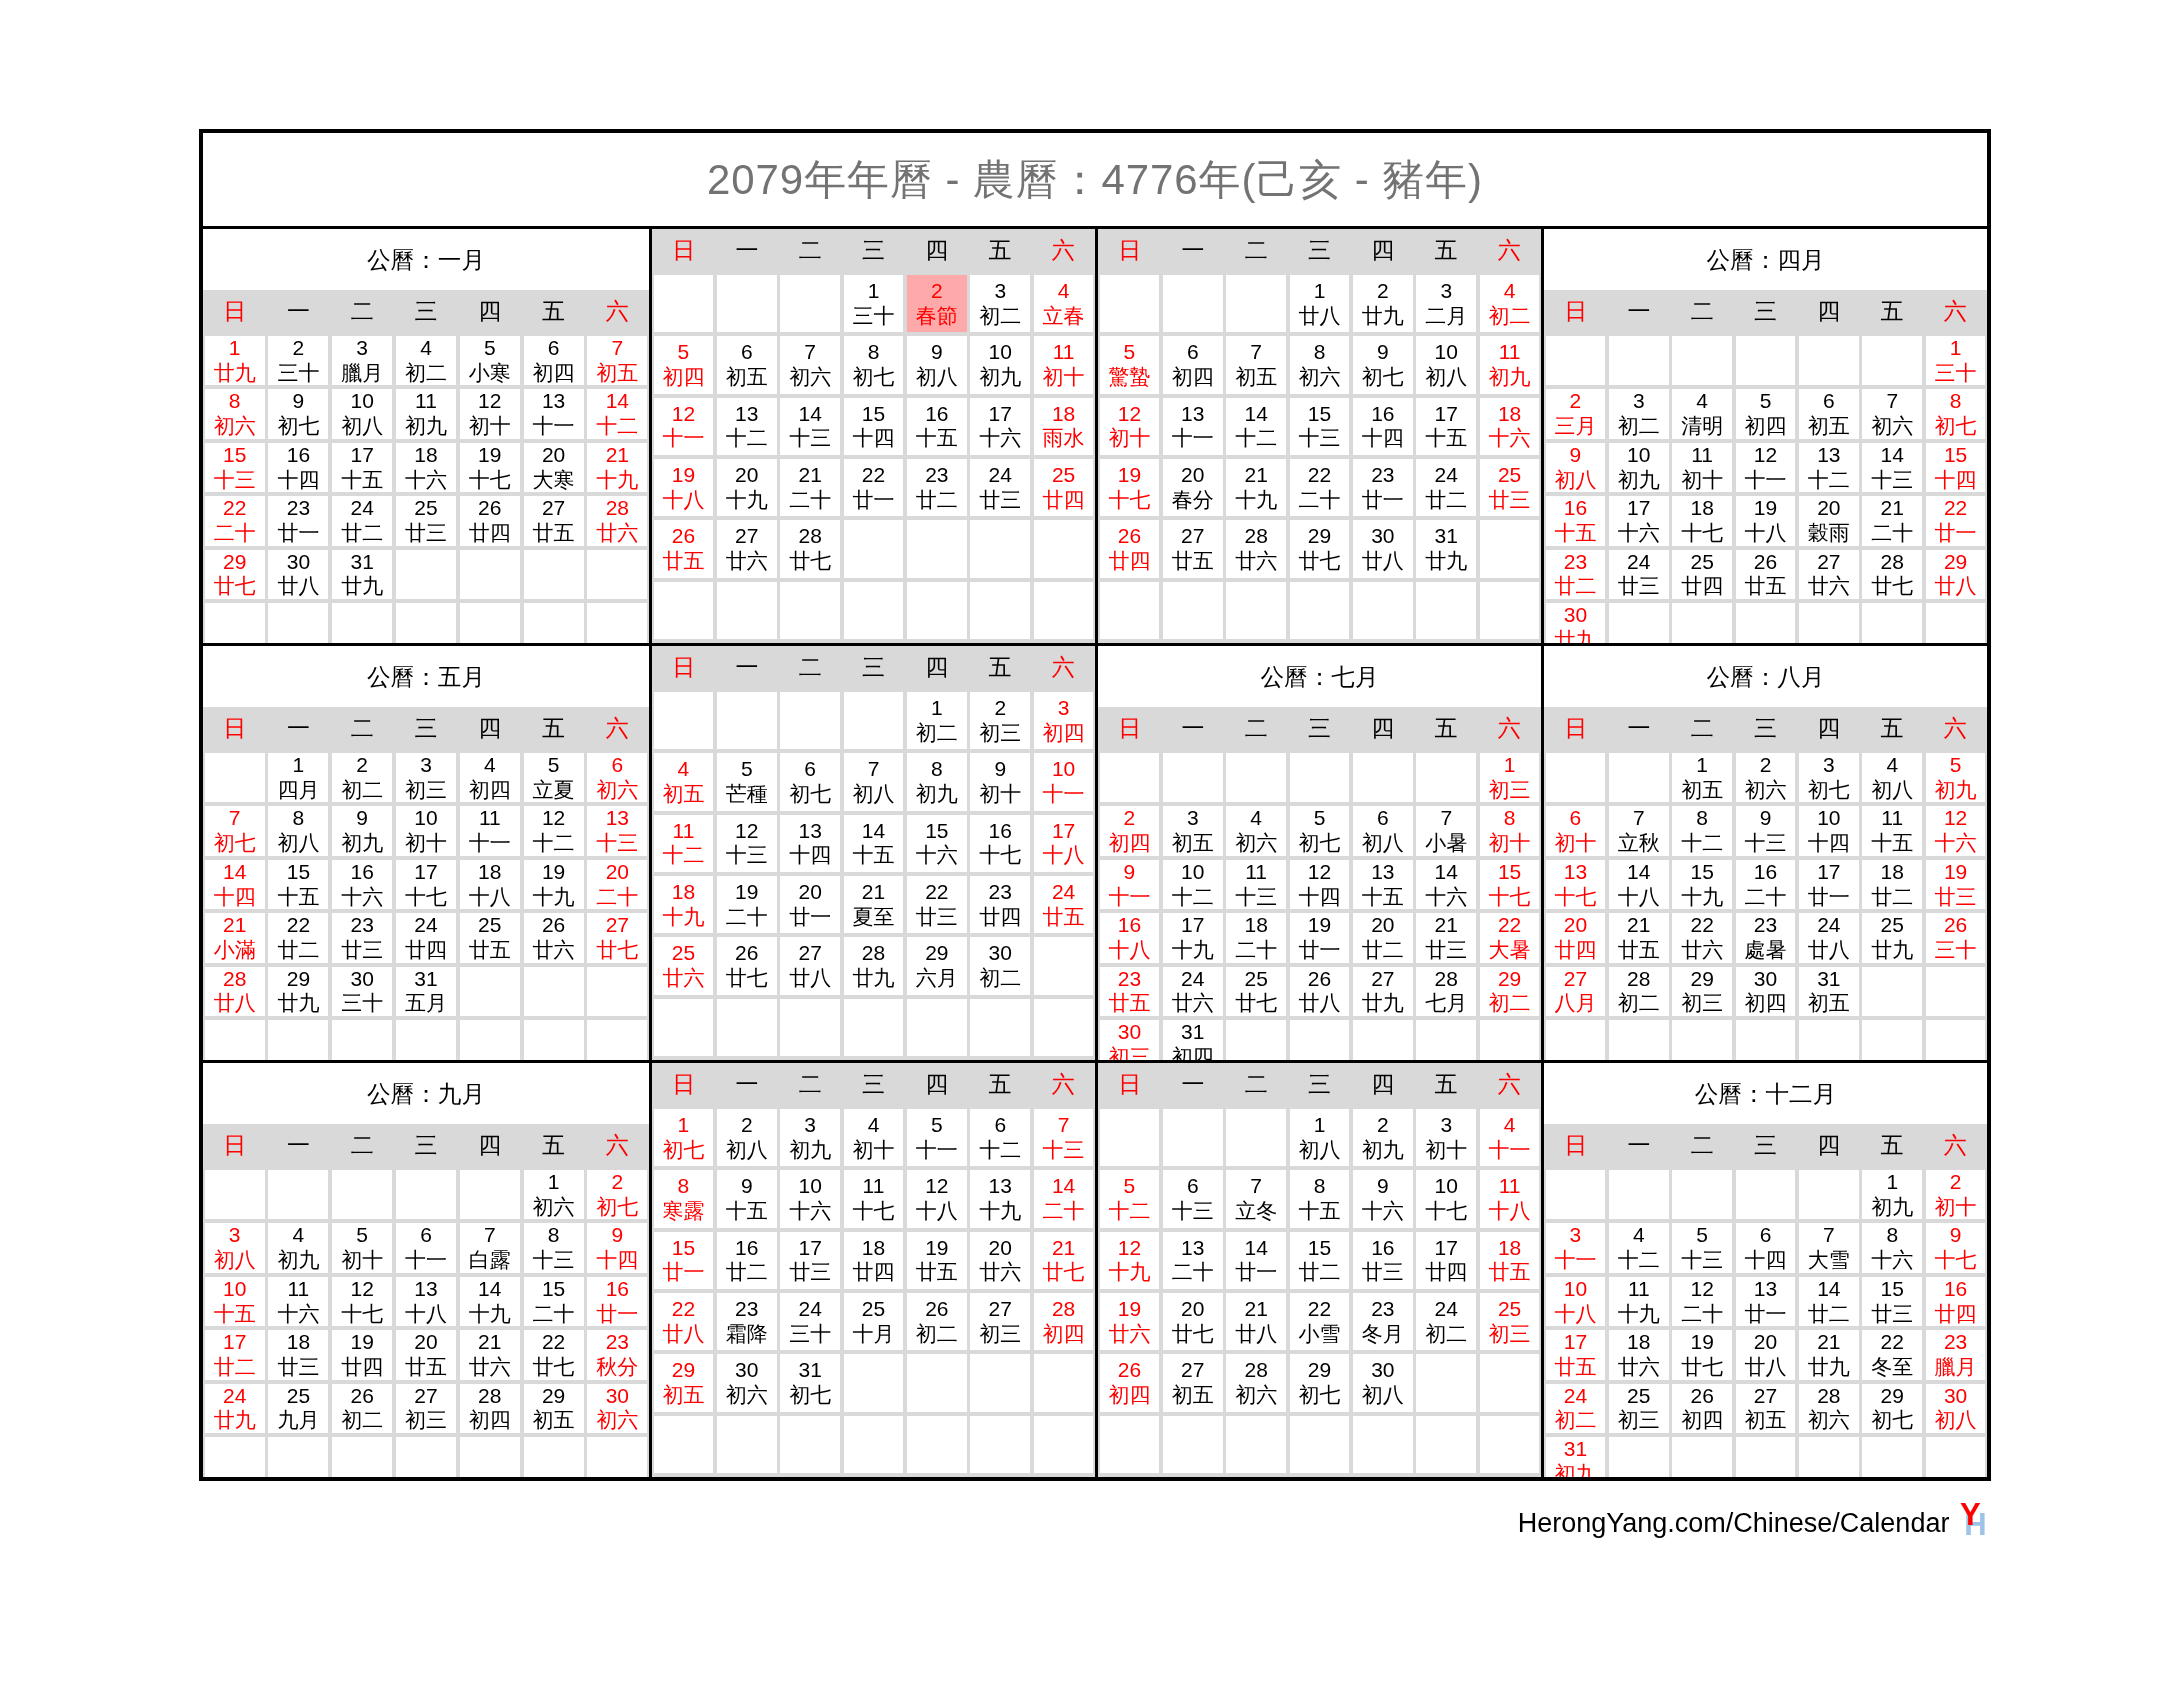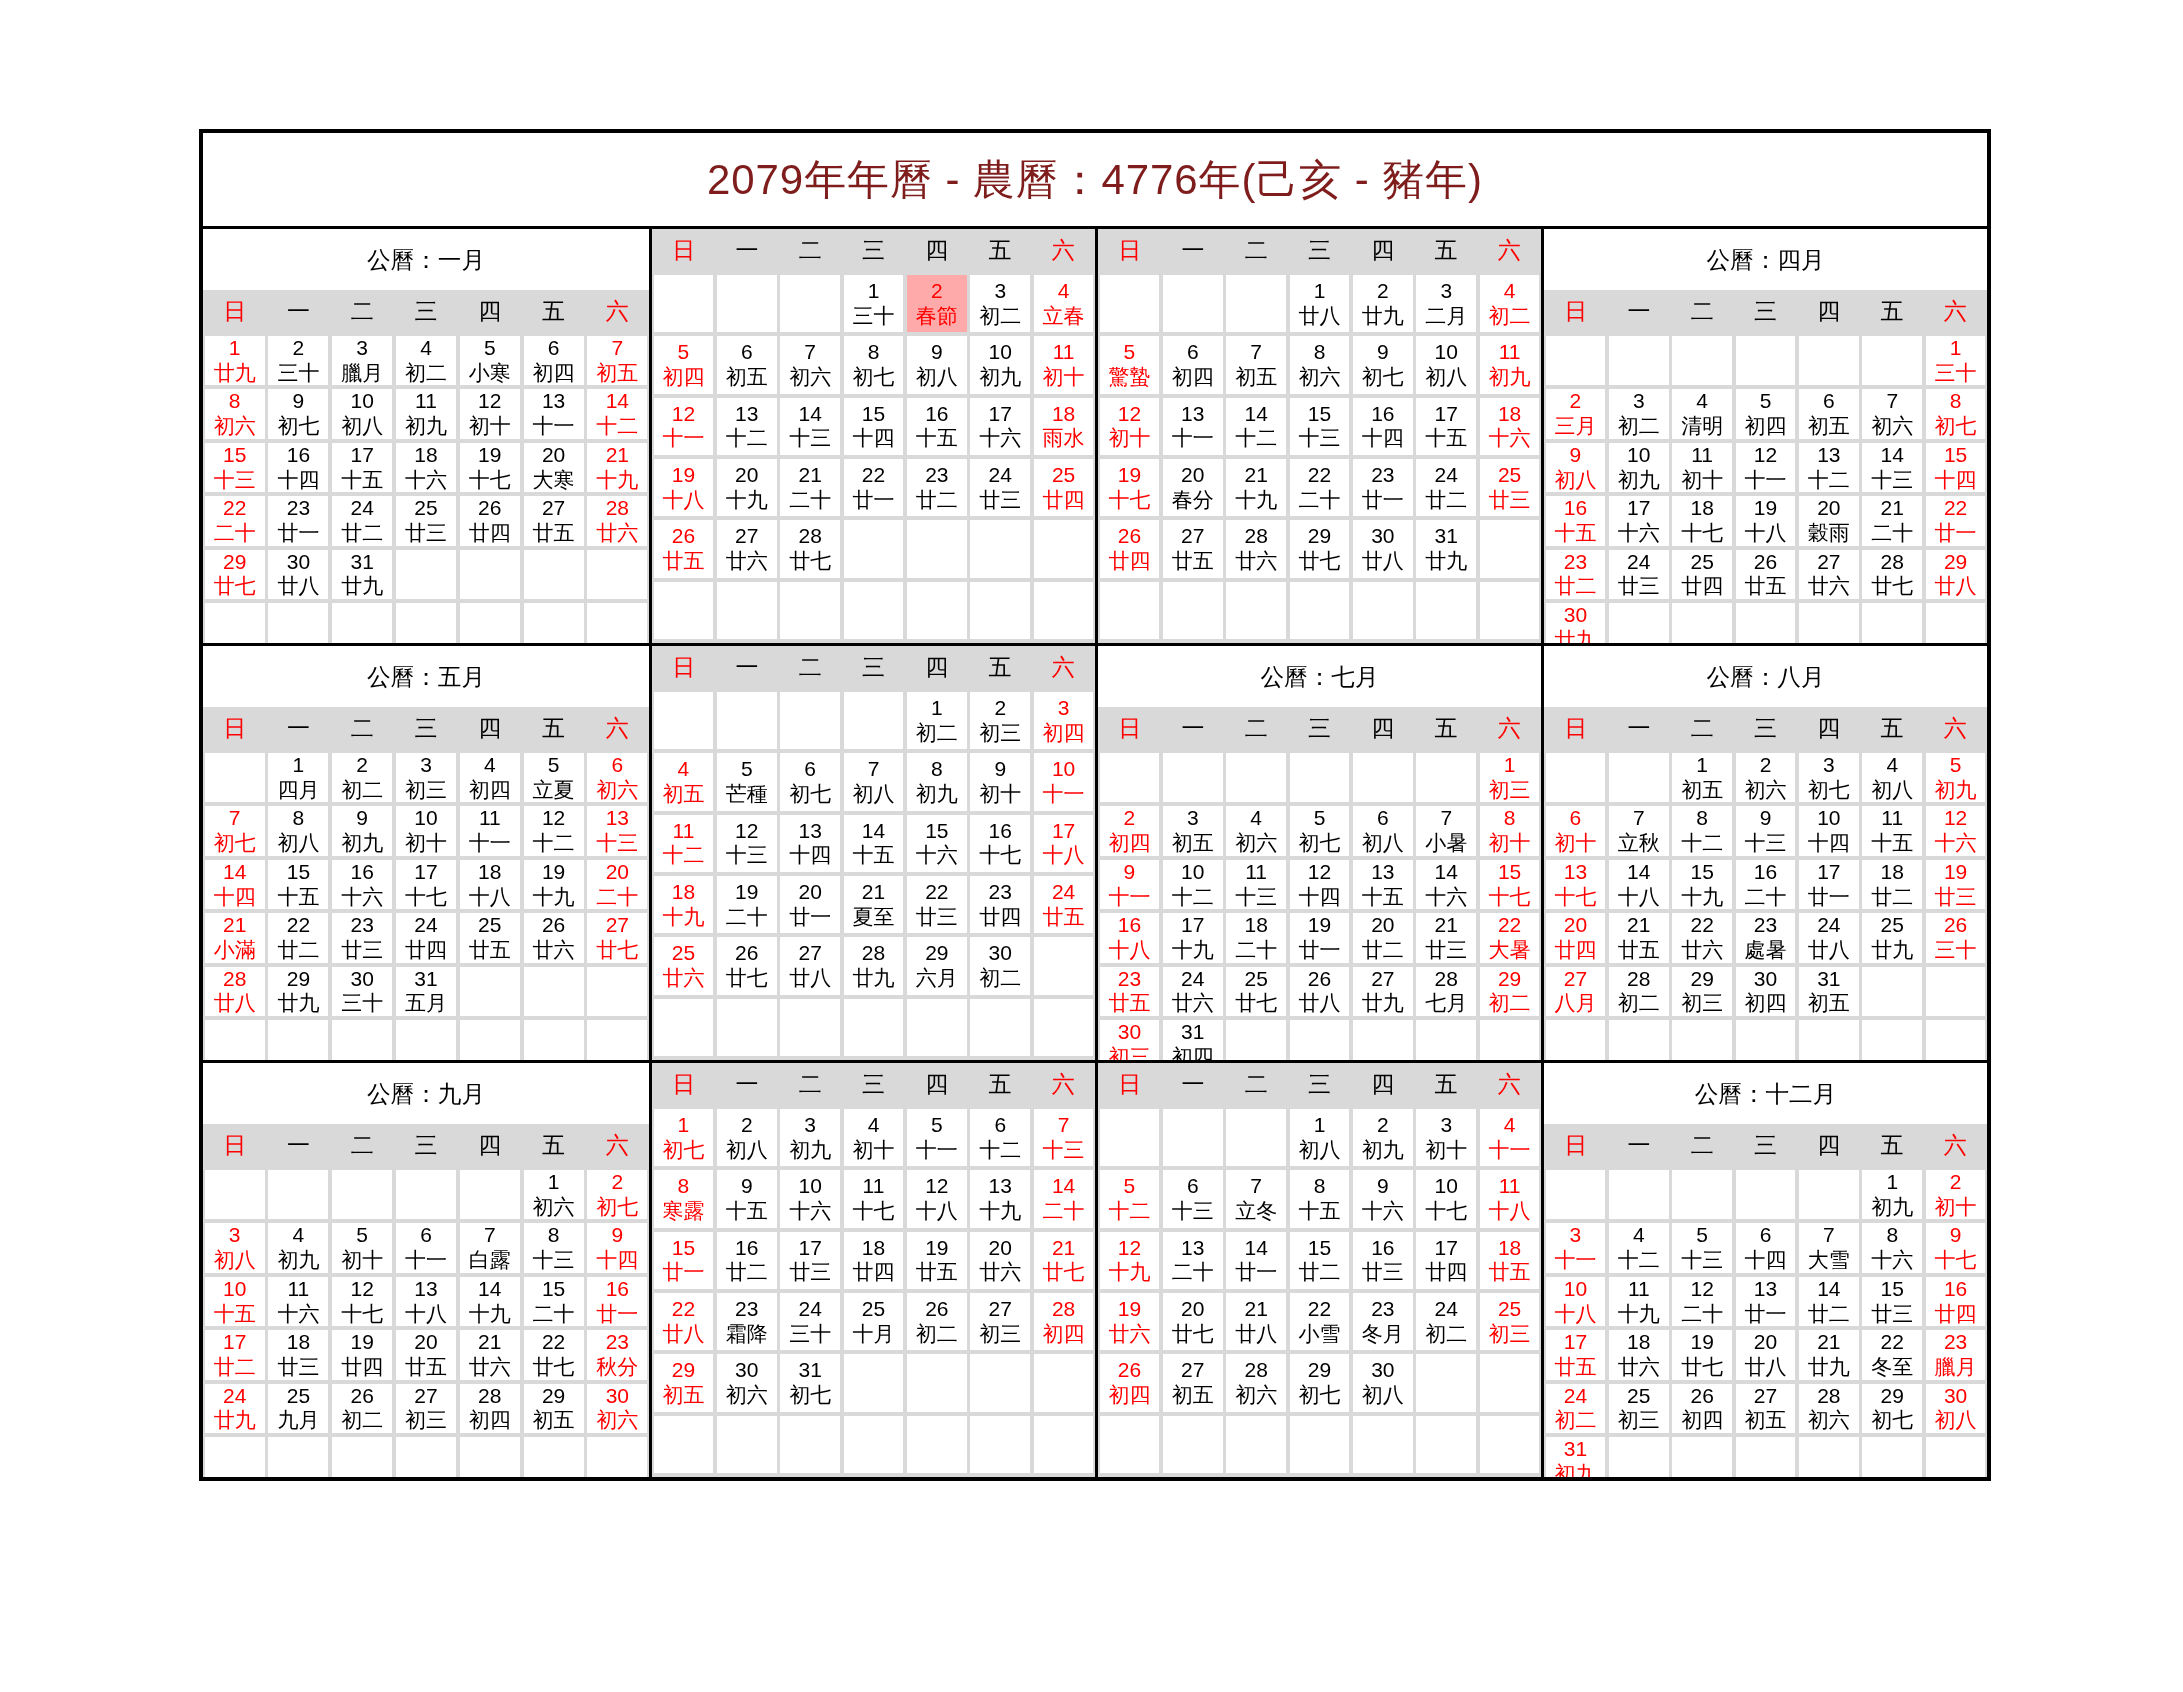--- a/index.html
+++ b/index.html
@@ -23,21 +23,21 @@
     height: 1352px;
     border: 4.4px solid #000000;
     box-sizing: border-box;
     background: #ffffff;
   }
   #year-title {
     height: 93px;
     display: flex;
     align-items: center;
     justify-content: center;
-    color: #7f1d1d;
+    color: #737373;
     font-size: 42px;
     letter-spacing: 0.9px;
     white-space: nowrap;
   }
   #months-grid {
     display: grid;
     grid-template-columns: repeat(4, 1fr);
     grid-template-rows: repeat(3, 1fr);
     height: 1251px;
   }
@@ -1897,14 +1897,21 @@
             <div class="cell"></div>
             <div class="cell"></div>
             <div class="cell"></div>
             <div class="cell"></div>
             <div class="cell"></div>
             <div class="cell"></div>
           </div>
         </div>
       </div>
   </div>
+  <div id="footer">
+    <span>HerongYang.com/Chinese/Calendar</span>
+    <span id="site-logo">
+      <span class="logo-h">H</span>
+      <span class="logo-y">Y</span>
+    </span>
+  </div>
 </div>
 
 
 </body></html>

